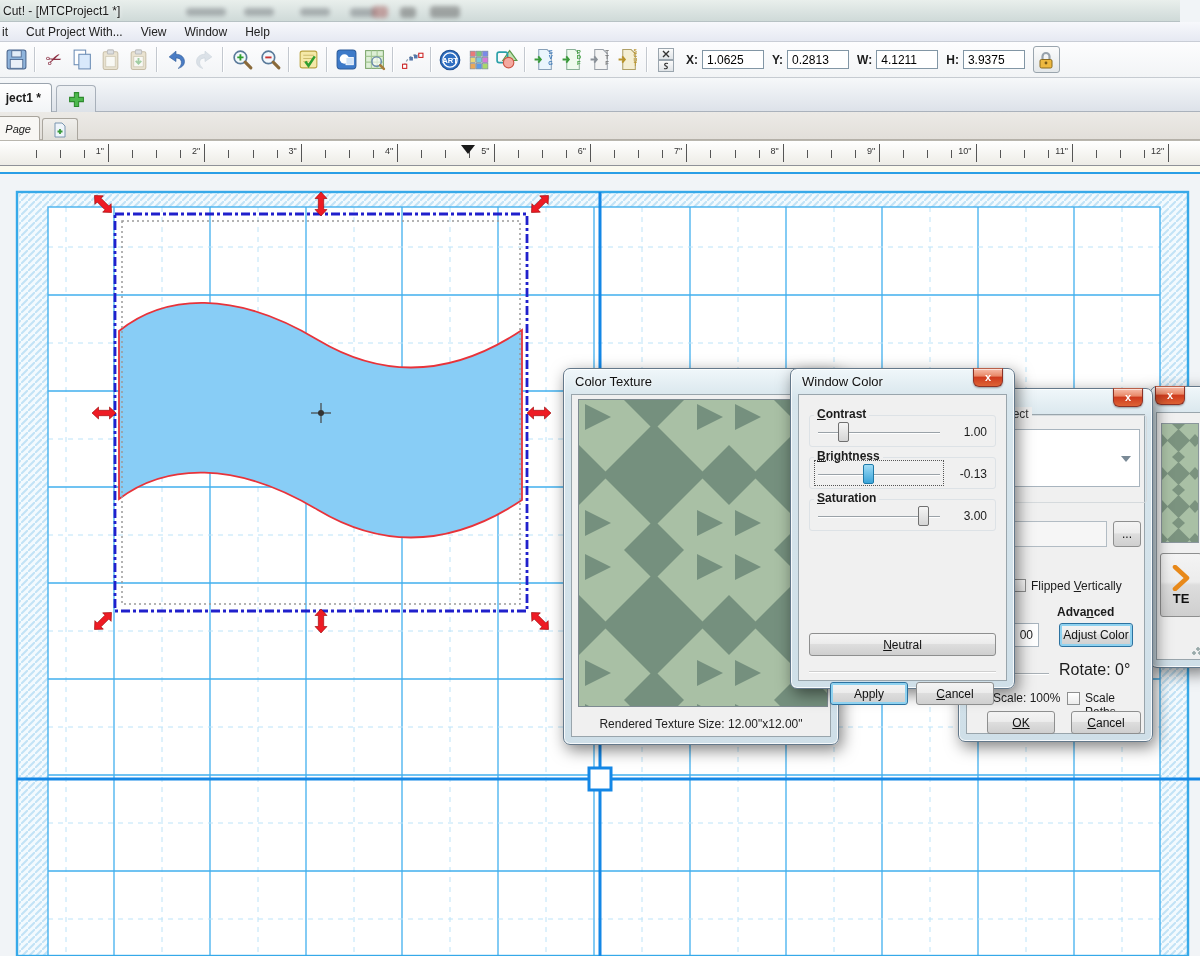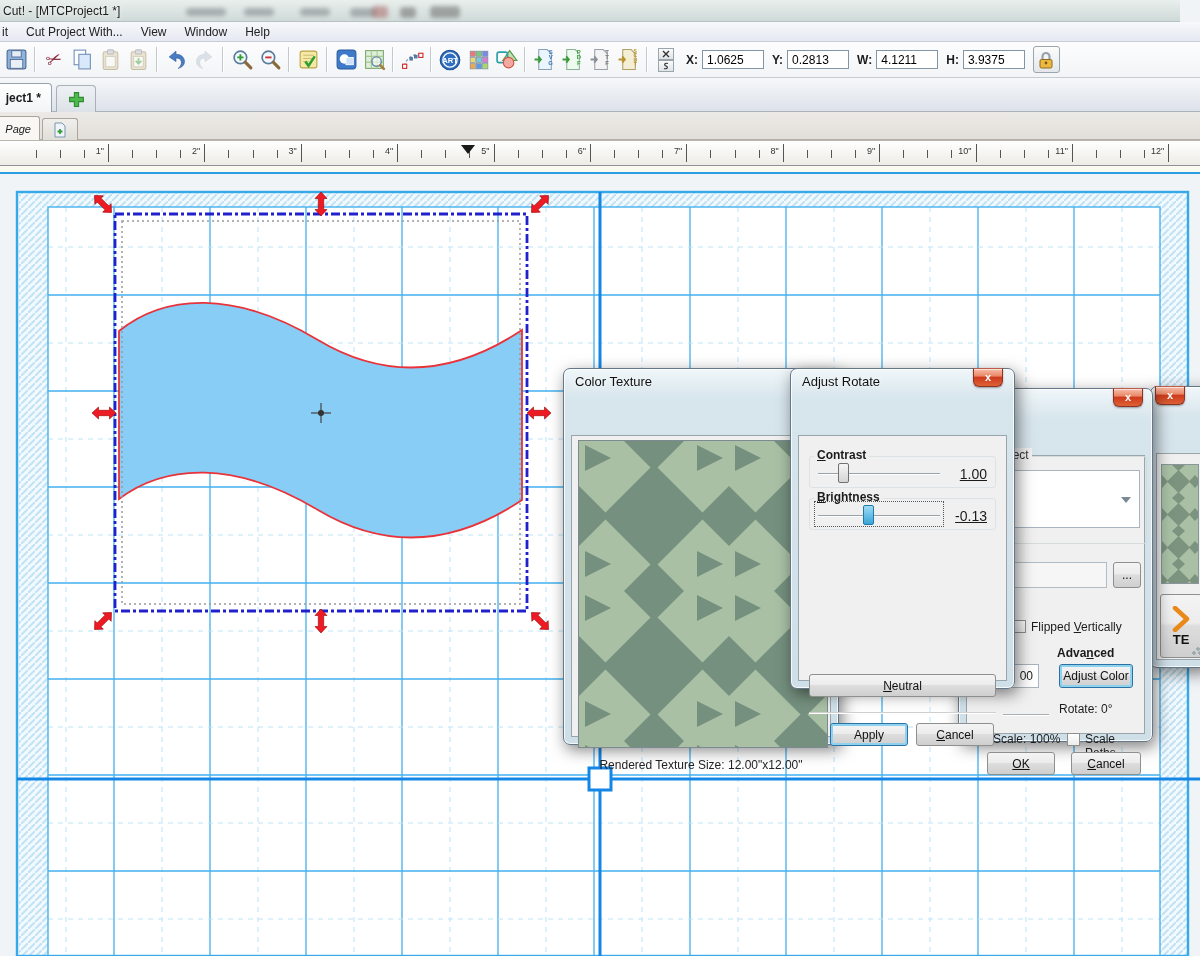--- a/index.html
+++ b/index.html
@@ -56,21 +56,21 @@
   .creamband { position:absolute; left:0; top:0; width:1200px; height:6px; background:#fbfaee; }
   .bluetop { position:absolute; left:0; top:6px; width:1200px; height:2px; background:#2a9ee6; }
   .canvas-svg { position:absolute; left:0; top:0; }
   .gmin { stroke:#bce3f8; stroke-width:1; stroke-dasharray:5 5; }
   .gmaj { stroke:#41afee; stroke-width:1.3; }
 
   
   .dlg { position:absolute; border-radius:7px; background:linear-gradient(#f0f7fa,#d7e5ec 30px,#cfdfe8);
     border:1px solid #64788a; box-shadow:3px 5px 16px rgba(0,0,0,.5), inset 0 0 0 1px rgba(255,255,255,.8); }
   .dlg .dtitle { position:absolute; top:5px; left:11px; font-size:13px; color:#111; text-shadow:0 0 5px #fff; white-space:nowrap; }
-  .dlg .client { position:absolute; left:7px; right:7px; top:25px; bottom:7px; background:#f0f0f0; border:1px solid #99a5ac;margin-top:41px; }
+  .dlg .client { position:absolute; left:7px; right:7px; top:25px; bottom:7px; background:#f0f0f0; border:1px solid #99a5ac; }
   .closebtn { position:absolute; top:-1px; width:30px; height:19px; border:1px solid #8e3226; border-top:1px solid #b9604a;
     border-radius:0 0 6px 6px; background:linear-gradient(#f7bca9,#e98a69 40%,#cf3c1e 50%,#dd6234);
     color:#fff; font-weight:bold; font-size:11px; text-align:center; line-height:17px;
     box-shadow:inset 0 1px 0 rgba(255,255,255,.55), 0 1px 2px rgba(0,0,0,.35); }
 
   .btn { background:linear-gradient(#f4f4f4,#ececec 45%,#dddddd 50%,#cfcfcf); border:1px solid #8e8f8f; border-radius:3px;
     font-family:"Liberation Sans",sans-serif; font-size:12px; color:#111; display:flex; align-items:center; justify-content:center; }
   .btn.focusring { border:1px solid #2c72a0; box-shadow:inset 0 0 0 2px #8fd2f0; }
   .cbox { width:13px; height:13px; background:linear-gradient(#ffffff,#ececec); border:1px solid #8e8f8f; display:inline-block; }
 
@@ -82,21 +82,21 @@
   
   #adjustColor { left:790px; top:368px; width:225px; height:321px; z-index:40; }
   #adjustColor .client { padding:10px 8px 0 8px; }
   .sgroup { position:relative; height:32px; border:1px solid #dde2e6; border-radius:3px; margin:10px 2px 0 2px; }
   .sgroup .glabel { position:absolute; top:-9px; left:4px; background:#f0f0f0; font-weight:bold; font-size:12px; padding:0 3px; }
   .srow { position:absolute; left:5px; right:52px; top:3px; bottom:3px; }
   .srow.srow-focus { outline:1px dotted #555; }
   .strack { position:absolute; left:3px; right:3px; top:13px; height:2px; background:#9aa2a8; border-bottom:1px solid #fff; }
   .sthumb { position:absolute; top:3px; width:11px; height:20px; background:linear-gradient(#f5f5f5,#d5d5d5); border:1px solid #707070; border-radius:2px; }
   .sthumb-focus { background:linear-gradient(#9fdcf6,#39a3d8); border-color:#1f7aa8; }
-  .sval { position:absolute; right:8px; top:9px; font-size:14px;text-decoration:underline; }
+  .sval { position:absolute; right:8px; top:9px; font-size:12px; }
   #adjustColor .neutralbtn { position:absolute; left:10px; right:10px; top:238px; height:23px; }
   #adjustColor .sep { position:absolute; left:10px; right:10px; top:276px; height:0; border-top:1px solid #cfcfcf; border-bottom:1px solid #fff; }
   #adjustColor .btnrow { position:absolute; right:12px; top:287px; display:flex; gap:8px; }
   #adjustColor .btnrow .btn { width:78px; height:23px; }
 
   
   #texOptions { left:958px; top:388px; width:195px; height:354px; z-index:20; }
   #texOptions .client { overflow:visible; }
   .groupbox { position:absolute; border:1px solid #d5dadd; border-radius:3px; }
   .grouplabel { position:absolute; background:#f0f0f0; font-size:12px; color:#333; padding:0 3px; }
@@ -536,21 +536,21 @@
         <span class="arrow"></span>
       </div>
     <div class="pathfield"></div>
     <div class="btn browsebtn">...</div>
     <span class="cbox" style="position:absolute; left:46px; top:164px;"></span>
     <span style="position:absolute; left:64px; top:164px; font-size:12px;">Flipped <u>V</u>ertically</span>
     <span style="position:absolute; left:90px; top:190px; font-size:12px; font-weight:bold;">Adva<u>n</u>ced</span>
     <div class="valfield">00</div>
     <div class="btn acbtn focusring">Ad<u>j</u>ust Color</div>
     <div style="position:absolute; left:36px; top:258px; width:46px; height:2px; background:#a8b0b6; border-bottom:1px solid #fff;"></div>
-    <span style="position:absolute; left:92px; top:246px; font-size:12px;">Rotate: 0°</span>
+    <span style="position:absolute; left:92px; top:246px; font-size:16px;">Rotate: 0°</span>
     <span style="position:absolute; left:26px; top:276px; font-size:12px;">Scale: 100%</span>
     <span class="cbox" style="position:absolute; left:100px; top:277px;"></span>
     <span style="position:absolute; left:118px; top:276px; font-size:12px;">Scale P<u>a</u>ths</span>
     <div class="btn okbtn">
         <span class="u-all">OK</span>
       </div>
     <div class="btn cancelbtn2"><u>C</u>ancel</div>
   </div>
 </div>
 
@@ -586,40 +586,48 @@
           </pattern>
         </defs>
         <rect width="248" height="306" fill="url(#quilt)"></rect>
       </svg>
     </div>
     <div class="status">Rendered Texture Size: 12.00"x12.00"</div>
   </div>
 </div>
 
 <div class="dlg" id="adjustColor">
-  <span class="dtitle">Adjust Rotate</span>
+  <span class="dtitle">Window Color</span>
   <div class="closebtn" style="right:11px;">x</div>
   <div class="client">
     <div>
         <div class="sgroup">
           <span class="glabel"><u>C</u>ontrast</span>
           <div class="srow">
             <div class="strack"></div>
             <div class="sthumb" style="left:calc(20% - 2.20px)"></div>
           </div>
           <div class="sval">1.00</div>
         </div>
         <div class="sgroup">
           <span class="glabel"><u>B</u>rightness</span>
           <div class="srow srow-focus">
             <div class="strack"></div>
             <div class="sthumb sthumb-focus" style="left:calc(41% - 4.51px)"></div>
           </div>
           <div class="sval">-0.13</div>
         </div>
+        <div class="sgroup">
+          <span class="glabel"><u>S</u>aturation</span>
+          <div class="srow">
+            <div class="strack"></div>
+            <div class="sthumb" style="left:calc(88% - 9.68px)"></div>
+          </div>
+          <div class="sval">3.00</div>
+        </div>
       </div>
     <div class="btn neutralbtn"><u>N</u>eutral</div>
     <div class="sep"></div>
     <div class="btnrow">
       <div class="btn focusring">Apply</div>
       <div class="btn"><u>C</u>ancel</div>
     </div>
   </div>
 </div>
 

